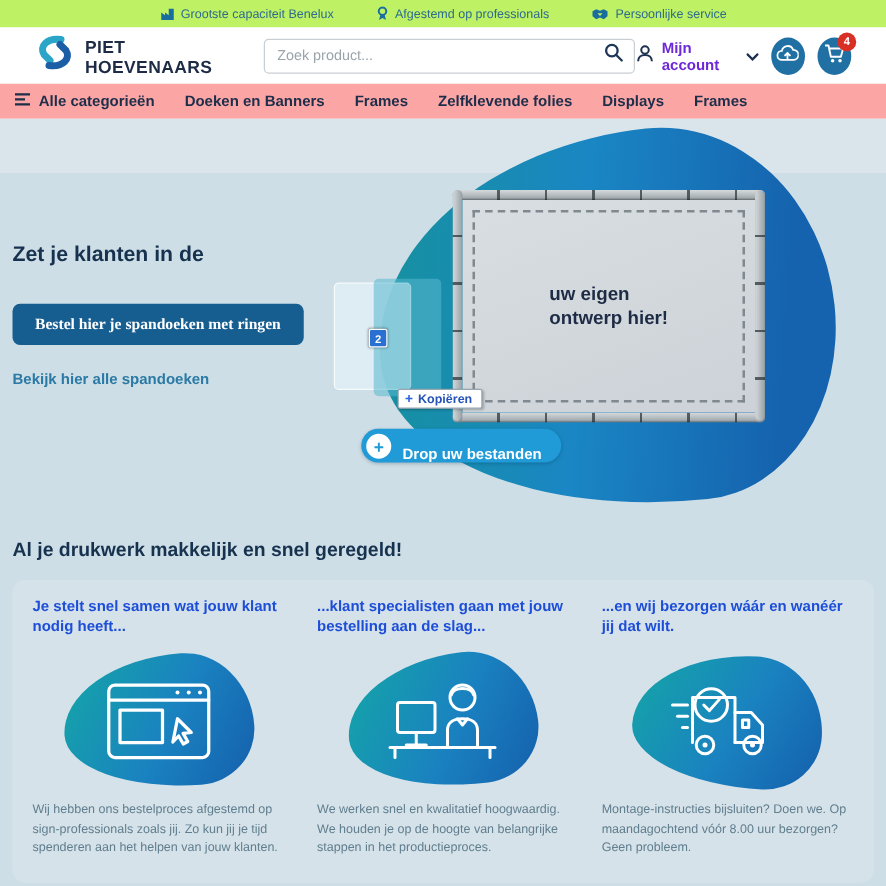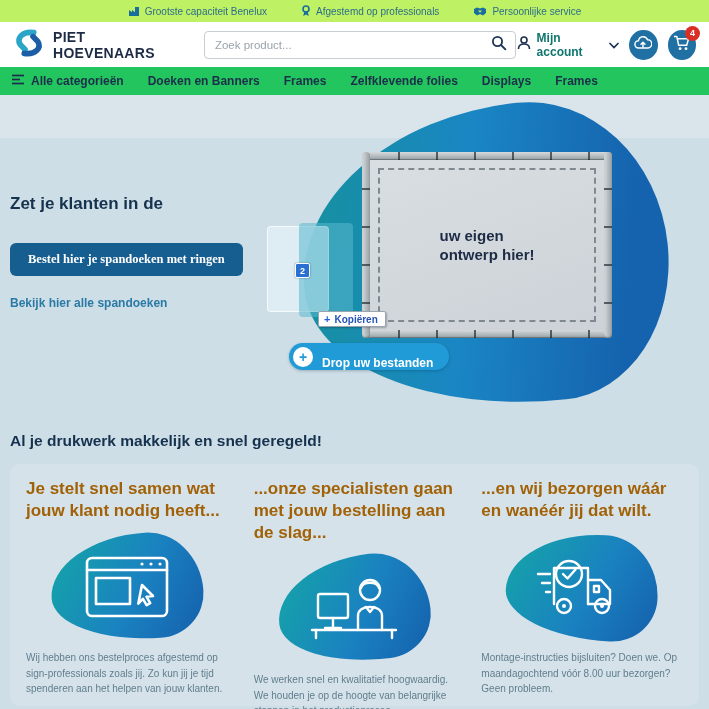--- a/index.html
+++ b/index.html
@@ -5,32 +5,32 @@
   * { margin:0; padding:0; box-sizing:border-box; }
   html,body { width:709px; height:709px; overflow:hidden; }
   body { font-family:"Liberation Sans", sans-serif; background:#fff; position:relative; }
 
   
   .topbar { height:22px; background:#bef264; display:flex; align-items:center; justify-content:center; gap:34px; }
   .topbar-item { display:flex; align-items:center; gap:5px; font-size:10px; color:#2e6c8c; font-weight:500; }
   .topbar-item svg { display:block; }
 
   
-  .header { height:45px; background:#fff; display:flex; align-items:center; padding:0 13px; }
+  .header { height:45px; background:#fff; display:flex; align-items:center; padding:0 28px; }
   .logo { display:flex; align-items:center; gap:8px; cursor:pointer; }
   .brand { font-size:14px; font-weight:800; color:#1d2b45; letter-spacing:.3px; }
   .search { margin-left:22px; width:328px; height:28px; border:1px solid #c9ced3; border-radius:4px; background:#fff; display:flex; align-items:center; padding:0 8px 0 10px; }
   .search input { flex:1; border:0; outline:none; font-size:11.5px; color:#444; font-family:inherit; background:transparent; }
   .search input::placeholder { color:#9aa4ab; }
-  .account { margin-left:auto; display:flex; align-items:center; gap:5px; font-size:12px; font-weight:600; color:#0f766e; cursor:pointer;justify-content:space-between; }
+  .account { margin-left:auto; display:flex; align-items:center; gap:5px; font-size:12px; font-weight:600; color:#6d28d9; cursor:pointer;justify-content:space-between; }
   .circle-btn { width:30px; height:30px; border-radius:50%; background:#2070a4; display:flex; align-items:center; justify-content:center; margin-left:10px; position:relative; cursor:pointer; border:0; }
   .cart-badge { position:absolute; top:-4px; right:-4px; min-width:15px; height:15px; border-radius:50%; background:#d93025; color:#fff; font-size:9px; font-weight:700; display:flex; align-items:center; justify-content:center; }
 
   
-  .nav { height:28px; background:#22c55e; display:flex; align-items:center; gap:24px; padding:0 12px; }
+  .nav { height:28px; background:#fca5a5; display:flex; align-items:center; gap:24px; padding:0 12px; }
   .nav-item { font-size:12px; font-weight:700; color:#1c2e4a; cursor:pointer; display:flex; align-items:center; gap:6px; }
 
   
   .hero { position:relative; height:325px; background:linear-gradient(#dae5eb 0 43px, #cedee6 43px); overflow:hidden; }
   .hero-blob { position:absolute; left:302px; top:12px; width:366px; height:300px;
     background:linear-gradient(100deg,#16919f 5%, #1a86c4 45%, #1563ae 85%);
     border-radius:63% 37% 32% 68% / 55% 52% 48% 45%; transform:rotate(-6deg); }
   .hero-copy { position:absolute; left:10px; top:98px; width:280px; }
   .hero-title { font-size:17px; font-weight:800; color:#16324f; line-height:1.28; }
   .hero-cta { margin-top:28px; display:inline-block; background:#175e90; color:#fff; font-size:12.5px; font-weight:700; padding:9px 18px; border-radius:6px; border:0; cursor:pointer; font-family:Liberation Serif, serif; }
@@ -56,21 +56,21 @@
   .copy-tip { position:absolute; left:318px; top:216px; background:#fff; border:1px solid #98a6b2; border-radius:2px; padding:1px 7px 1px 5px; font-size:10px; font-weight:700; color:#2553b8; display:flex; align-items:center; gap:4px; box-shadow:1px 1px 2px rgba(0,0,0,.25); }
   .copy-tip .plus { color:#2a62d8; font-weight:800; font-size:11px; }
   .drop-btn { position:absolute; left:289px; top:248px; height:27px; border-radius:14px; background:#209bd7; display:flex; align-items:center; gap:9px; padding:0 16px 0 4px; border:0; cursor:pointer; font-family:inherit; box-shadow:0 1px 3px rgba(0,30,60,.25); }
   .drop-plus { width:20px; height:20px; border-radius:50%; background:#fff; color:#209bd7; font-size:14px; font-weight:800; display:flex; align-items:center; justify-content:center; line-height:1; }
   .drop-label { color:#fff; font-size:12px; font-weight:700;margin-top:12px; }
 
   
   .features { height:289px; background:#cedee6; padding:8px 10px 0; }
   .features-title { font-size:15.5px; font-weight:800; color:#16324f; margin-top:4px; }
   .features-card { margin-top:14px; background:#d6e2e9; border-radius:10px; padding:14px 16px 12px; height:242px; display:grid; grid-template-columns:1fr 1fr 1fr; column-gap:26px; }
-  .col-title { font-size:17px; font-weight:800; color:#a16207; line-height:1.3; min-height:34px; }
+  .col-title { font-size:12px; font-weight:800; color:#1d4ed8; line-height:1.3; min-height:34px; }
   .feature-blob { width:152px; height:106px; margin:12px auto 10px;
     background:linear-gradient(120deg,#15a0ab 10%, #1a82c0 55%, #1563ae 95%);
     border-radius:64% 36% 30% 70% / 56% 58% 42% 44%; display:flex; align-items:center; justify-content:center; }
   .feature-blob svg { display:block; }
   .col-body { font-size:10px; color:#5f7e8e; line-height:1.55; }
 
   .rot1 { transform:rotate(-4deg); } .rot1 svg { transform:rotate(4deg); }
   .rot2 { transform:rotate(-7deg); } .rot2 svg { transform:rotate(7deg); }
   .rot3 { transform:rotate(3deg); }  .rot3 svg { transform:rotate(-3deg); }
 </style>
@@ -236,21 +236,21 @@
               <circle cx="76" cy="9" r="1.6" fill="#fff" stroke="none"></circle>
             <rect x="12" y="23" width="34" height="26"></rect>
             <path d="M58 30 l11 11 -6.5 .7 3.7 6.5 -3.6 2 -3.7-6.4 -4.6 4.8z"></path>
           </svg>
         </span>
       </div>
       <div class="col-body">Wij hebben ons bestelproces afgestemd op sign-professionals zoals jij. Zo kun jij je tijd spenderen aan het helpen van jouw klanten.</div>
     </div>
 
     <div>
-      <div class="col-title">...onze specialisten gaan met jouw bestelling aan de slag...</div>
+      <div class="col-title">...klant specialisten gaan met jouw bestelling aan de slag...</div>
       <div class="feature-blob rot2">
         <span>
           <svg width="92" height="66" viewBox="0 0 92 66" fill="none" stroke="#fff" stroke-width="2.4" stroke-linecap="round" stroke-linejoin="round">
             <line x1="4" y1="54" x2="88" y2="54"></line>
             <line x1="8" y1="54" x2="8" y2="62"></line>
               <line x1="84" y1="54" x2="84" y2="62"></line>
             <rect x="10" y="18" width="30" height="24" rx="2"></rect>
             <line x1="25" y1="42" x2="25" y2="52"></line>
               <line x1="17" y1="52" x2="33" y2="52"></line>
             <circle cx="62" cy="14" r="10"></circle>

